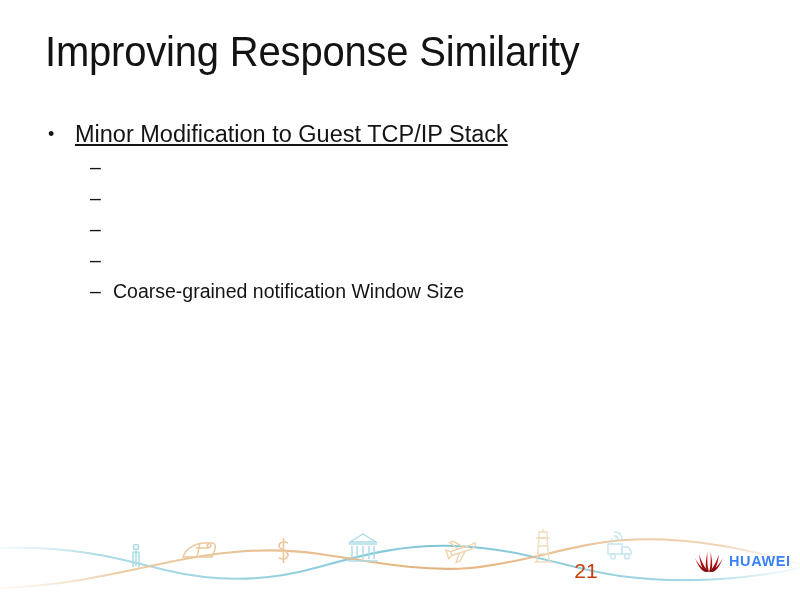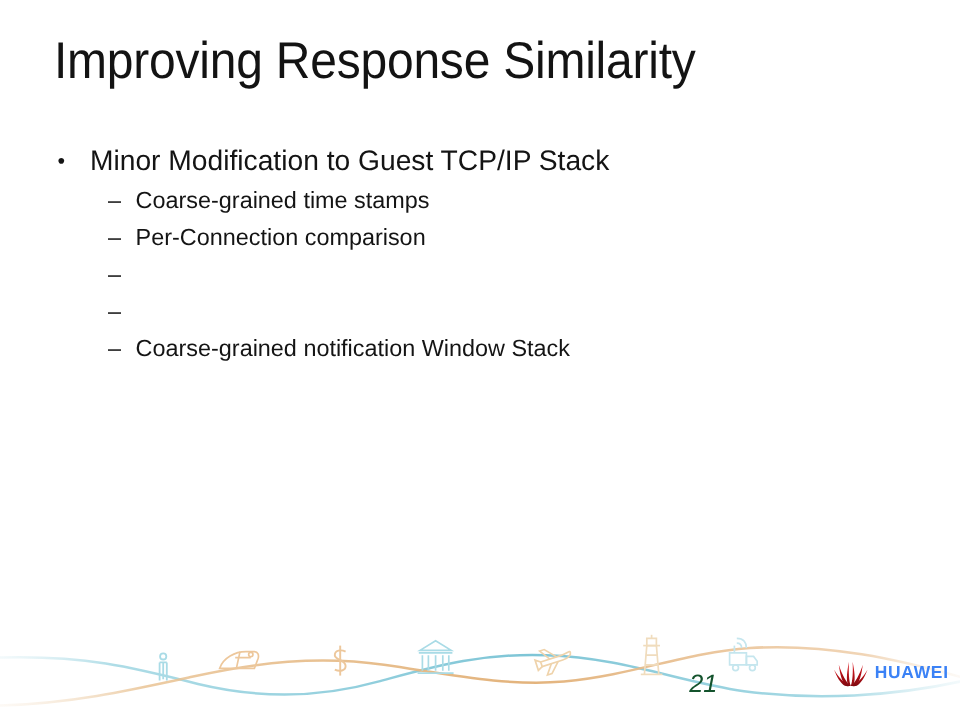--- a/index.html
+++ b/index.html
@@ -54,20 +54,21 @@
     flex: 0 0 31px;
     font-size: 18px;
     line-height: 32px;
     color: #141414;
     text-align: left;
     padding-left: 4px;
     box-sizing: border-box;
   }
   .lvl1 .txt {
     white-space: nowrap;
+    text-decoration: underline;
   }
 
   .sublist {
     margin: 0;
     padding: 0;
   }
   .lvl2 {
     position: relative;
     display: flex;
     align-items: flex-start;
@@ -103,23 +104,22 @@
 
   
   #slide-number {
     position: absolute;
     left: 566px;
     top: 558px;
     width: 40px;
     text-align: center;
     font-size: 21px;
     line-height: 26px;
-    color: #14532d;
-    font-family: "Liberation Sans", sans-serif;
-    font-style: italic;
+    color: #c2410c;
+    font-family: "Liberation Sans", sans-serif;
   }
 
   
   #logo {
     position: absolute;
     left: 694px;
     top: 546px;
     width: 96px;
     height: 30px;
     display: flex;
@@ -151,39 +151,37 @@
 
     <div class="lvl1">
       <span class="marker">•</span>
       <span class="txt">Minor Modification to Guest TCP/IP Stack</span>
     </div>
 
     <div class="sublist">
 
       <div class="lvl2">
         <span class="marker">–</span>
-        <span class="txt">Coarse-grained time stamps</span>
-      </div>
-
-      <div class="lvl2">
-        <span class="marker">–</span>
-        <span class="txt">Per-Connection comparison</span>
-      </div>
-
-      <div class="lvl2">
-        <span class="marker">–</span>
-      </div>
-
-      <div class="lvl2">
-        <span class="marker">–</span>
-      </div>
-
-      <div class="lvl2">
-        <span class="marker">–</span>
-        <span class="txt">Coarse-grained notification Window Stack</span>
+      </div>
+
+      <div class="lvl2">
+        <span class="marker">–</span>
+      </div>
+
+      <div class="lvl2">
+        <span class="marker">–</span>
+      </div>
+
+      <div class="lvl2">
+        <span class="marker">–</span>
+      </div>
+
+      <div class="lvl2">
+        <span class="marker">–</span>
+        <span class="txt">Coarse-grained notification Window Size</span>
       </div>
 
     </div>
   </div>
 
   <div id="footer-art">
     <svg viewBox="0 0 800 90" xmlns="http://www.w3.org/2000/svg">
       <defs>
         <linearGradient id="tealgrad" x1="0" y1="0" x2="1" y2="0">
           <stop offset="0" stop-color="#cfe9f0" stop-opacity="0.25"></stop>

